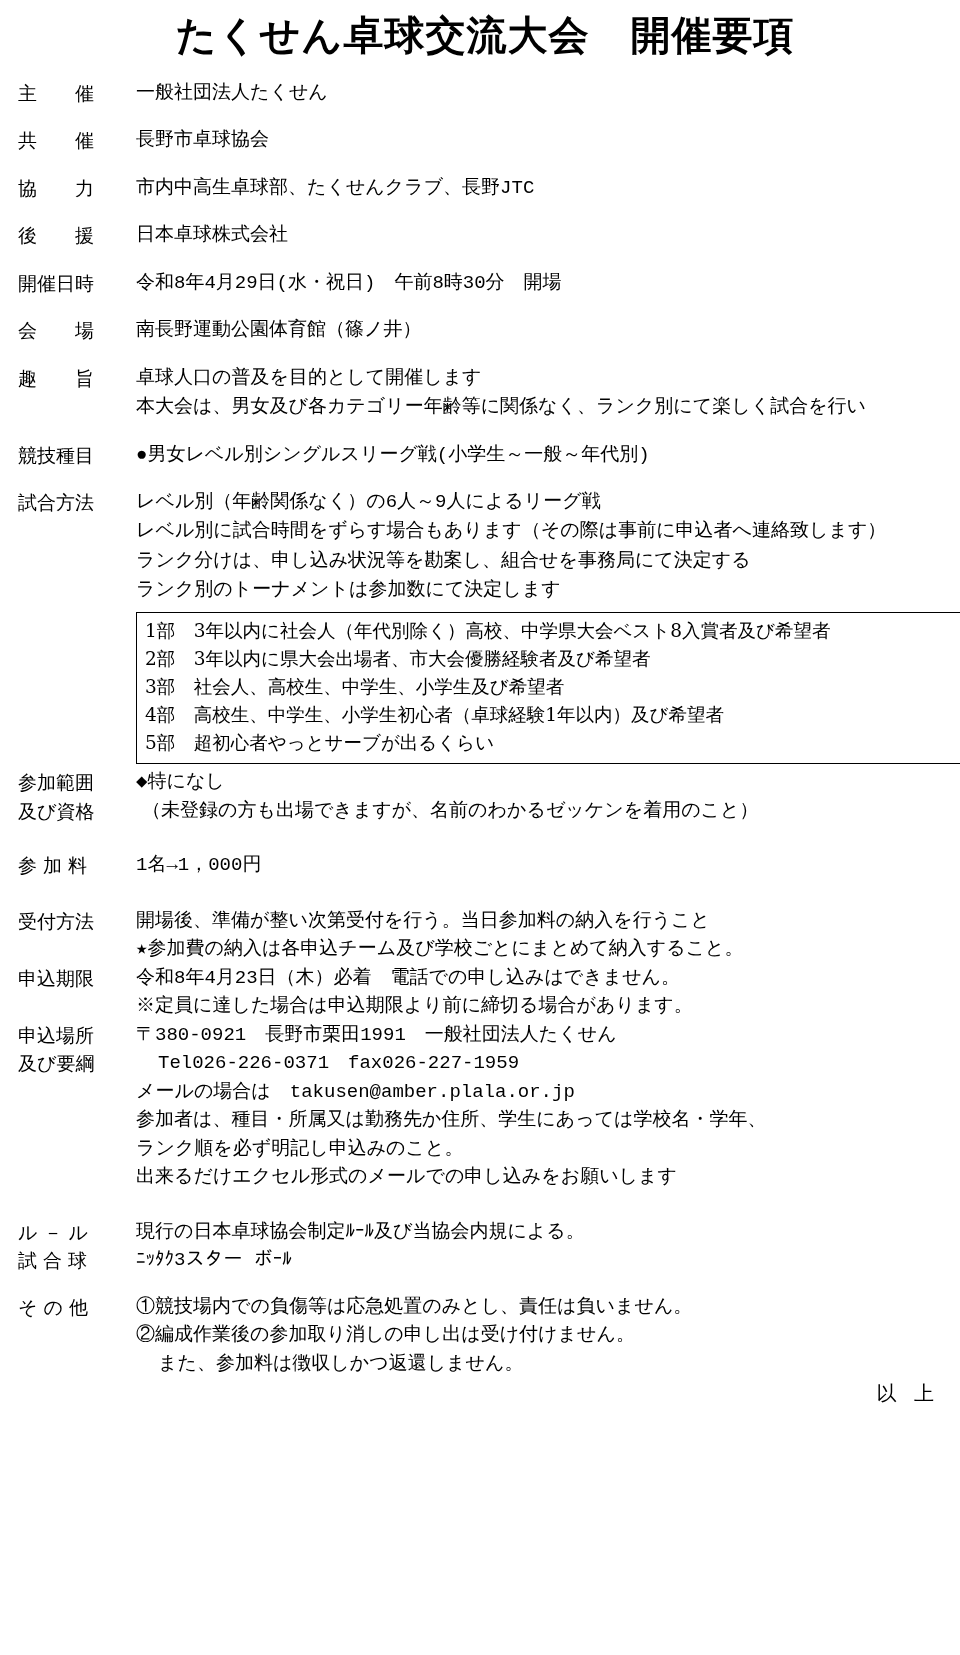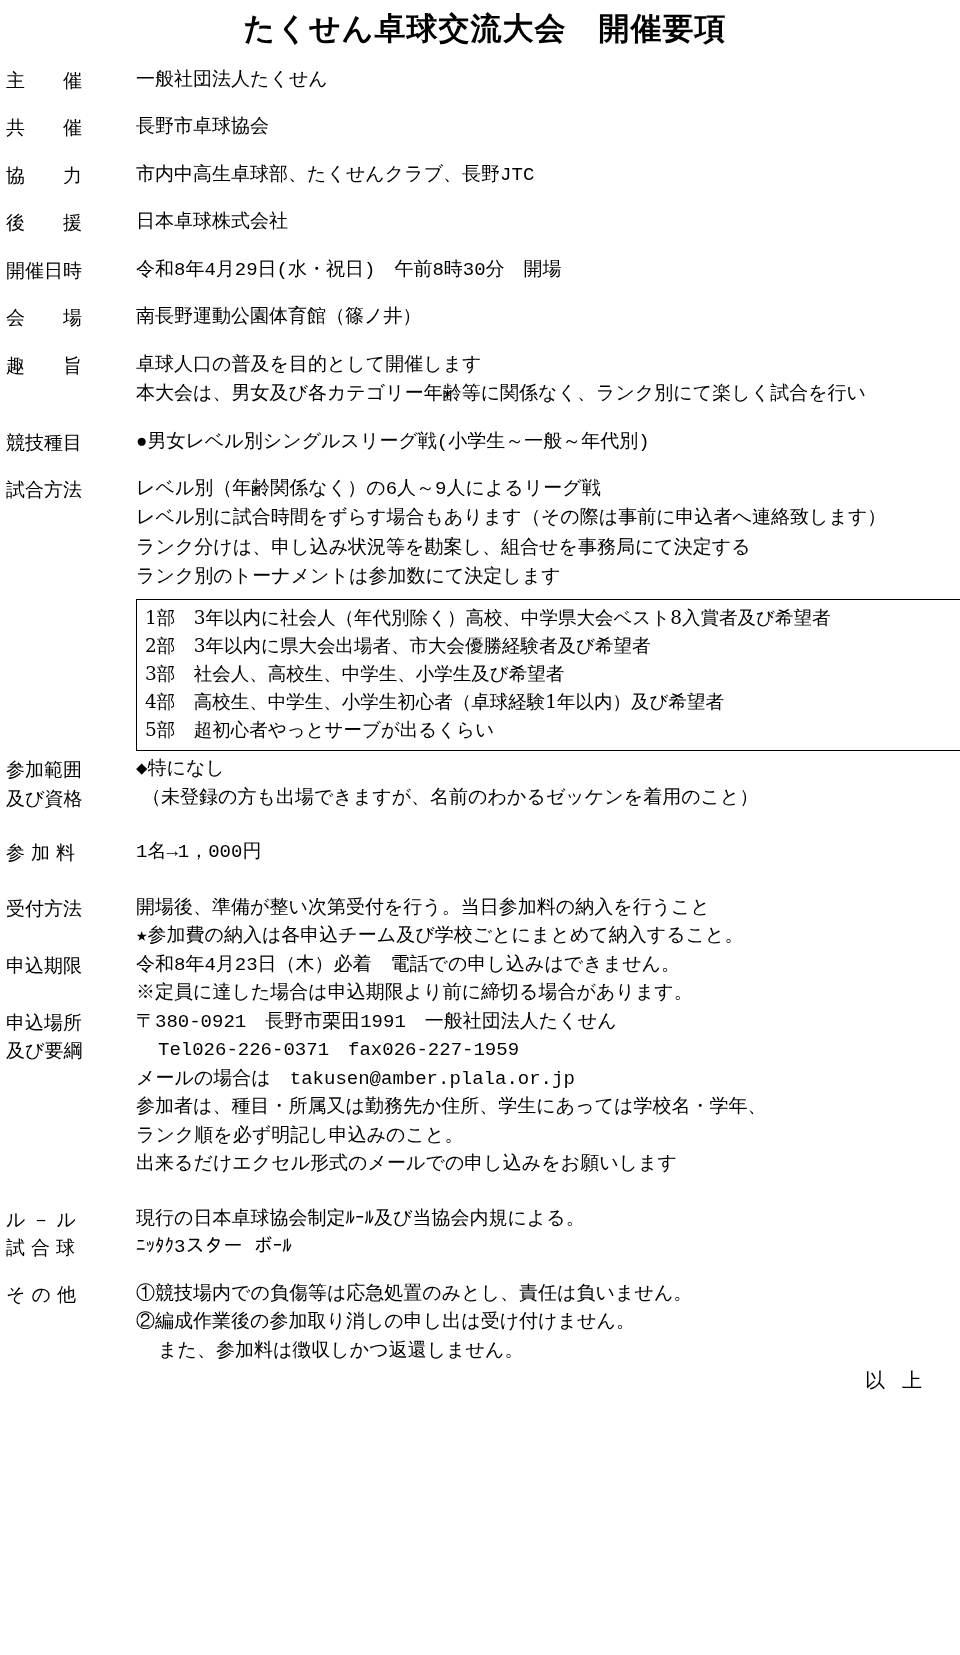--- a/index.html
+++ b/index.html
@@ -17,35 +17,35 @@
   }
   .page {
     width: 960px;
     height: 1655px;
     position: relative;
     padding: 0;
     box-sizing: border-box;
   }
   .doc-title {
     text-align: center;
-    font-size: 31px;
+    font-size: 40px;
     font-weight: bold;
     letter-spacing: 1px;
     margin: 8px 0 6px 10px;
     font-family: "DejaVu Serif", "Liberation Serif", serif;
   }
   .row {
     display: flex;
     align-items: flex-start;
     margin: 0;
   }
   .label {
     width: 120px;
     min-width: 120px;
-    padding-left: 6px;
+    padding-left: 18px;
     box-sizing: border-box;
     font-size: 19px;
     line-height: 1.55;
     white-space: pre;
     font-family: "DejaVu Serif", "Liberation Serif", serif;
   }
   .value {
     flex: 1;
     font-size: 19px;
     line-height: 1.55;
@@ -70,25 +70,25 @@
   .box .ln {
     display: block;
     font-size: 18.5px;
     line-height: 1.52;
     white-space: nowrap;
     font-family: "DejaVu Serif", "Liberation Serif", serif;
   }
   .tight .label, .tight .value { line-height: 1.5; }
   .end-note {
     text-align: right;
-    padding-right: 32px;
+    padding-right: 20px;
     font-size: 20px;
     letter-spacing: 6px;
     margin-top: 2px;
-    font-family: Liberation Serif, serif;
+    font-family: Liberation Sans, sans-serif;
   }
   .indent1 { padding-left: 22px; }
 </style>
 </head>
 <body>
 
 <div class="page">
 
   <div class="doc-title">たくせん卓球交流大会　開催要項</div>
 

